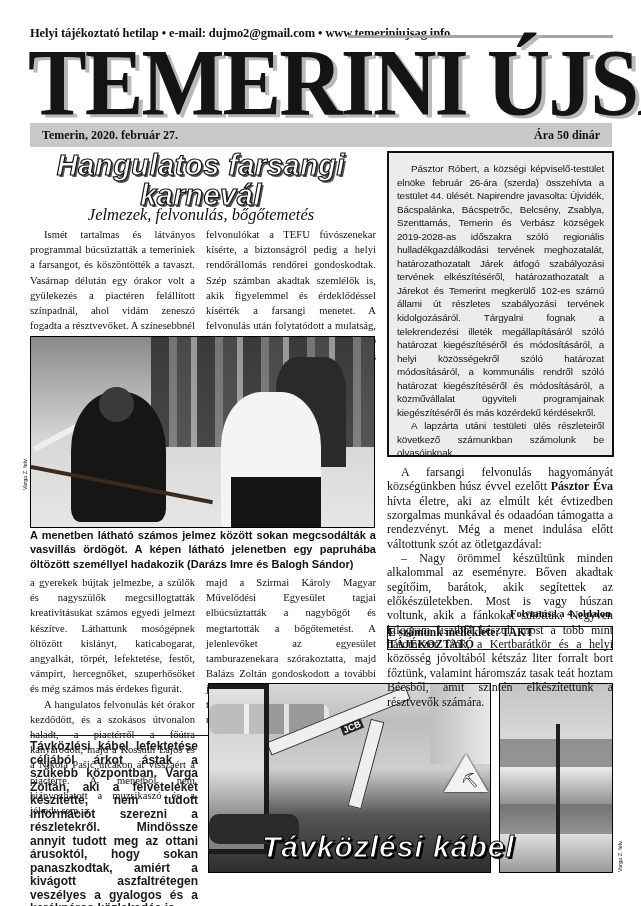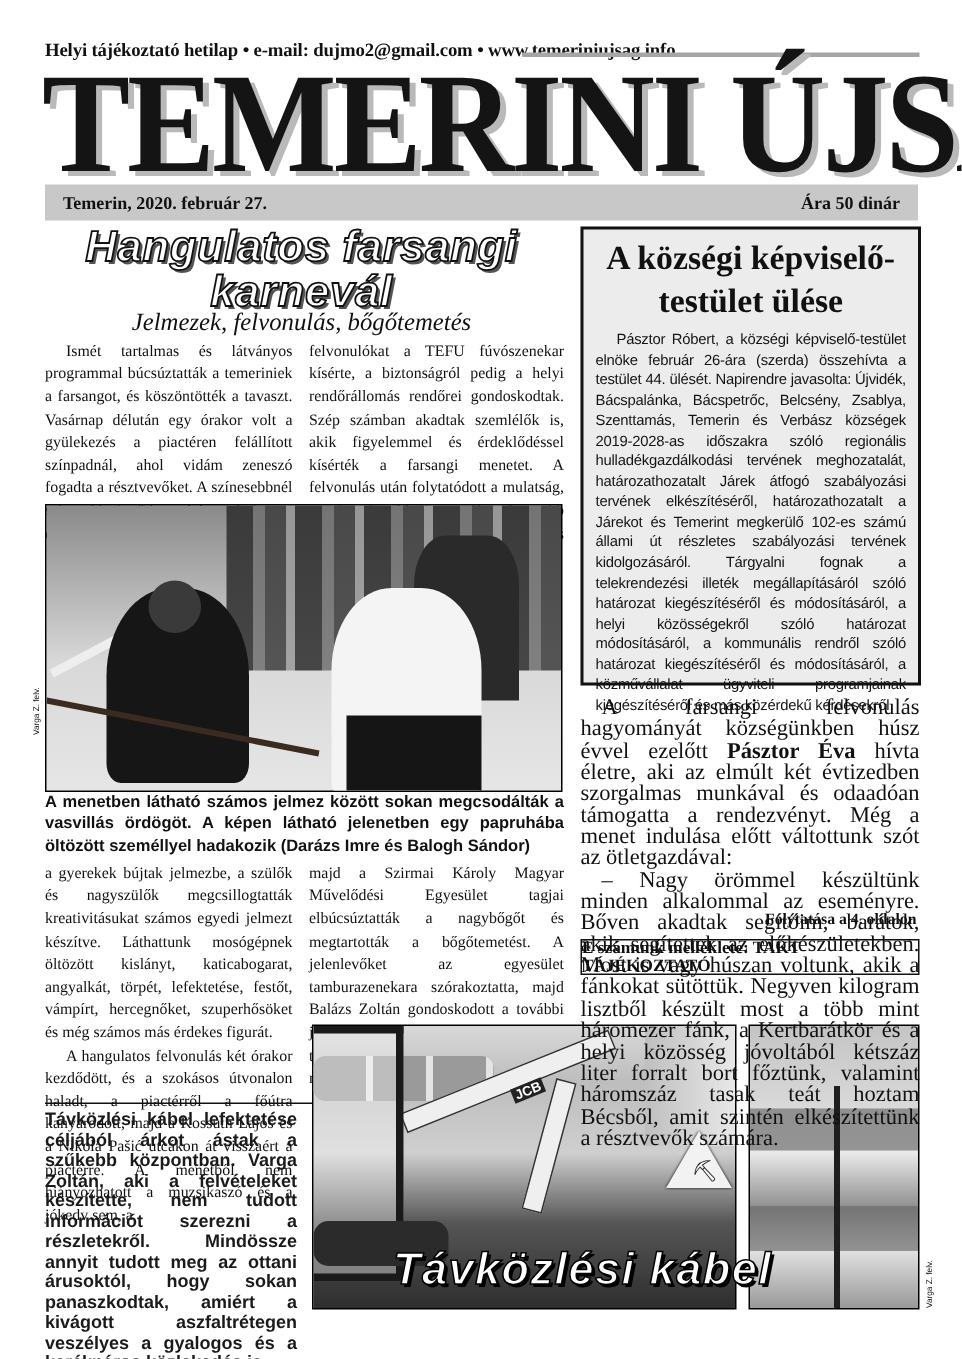--- a/index.html
+++ b/index.html
@@ -61,21 +61,21 @@
   #photo3 .shade2 { position: absolute; left: 0; top: 120px; width: 114px; height: 30px; background: #6a6a6a; opacity: 0.65; }
   #photo23-credit { left: 617px; top: 872px; font-family: "Liberation Sans", sans-serif; font-size: 5.5px; transform: rotate(-90deg); transform-origin: left top; white-space: nowrap; }
   #cable-title { left: 262px; top: 830px; font-family: "Liberation Sans", sans-serif; font-weight: 900; font-style: italic; font-size: 30px; color: #ffffff; -webkit-text-stroke: 1px #000; text-shadow: 2px 2px 0 #000; letter-spacing: 1px; white-space: nowrap; }
 
   
   #council-box { left: 387px; top: 151px; width: 227px; height: 306px; border: 2px solid #111; background: #ececec; padding: 4px 8px 0 8px; }
   #council-title { font-family: "Liberation Serif", serif; font-weight: bold; font-size: 22.5px; line-height: 29px; text-align: center; color: #111; }
   #council-text { margin-top: 5px; font-family: "Liberation Sans", sans-serif; font-size: 9.9px; line-height: 13.55px; text-align: justify; color: #141414; letter-spacing: -0.15px; }
   #council-text p { text-indent: 14px; }
 
-  #interview { left: 387px; top: 465px; width: 226px; font-size: 15px; line-height: 14.35px; }
+  #interview { left: 387px; top: 465px; width: 226px; font-size: 12px; line-height: 14.35px; }
   #continued { left: 387px; top: 608px; width: 224px; text-align: right; font-family: Liberation Serif, serif; font-weight: bold; font-size: 10.5px; }
   #supplement { left: 387px; top: 626px; width: 226px; height: 24px; border: 1.5px solid #111; display: flex; align-items: center; justify-content: center; font-family: "Liberation Serif", serif; font-weight: bold; font-size: 11.5px; }
 </style>
 </head>
 <body>
 
 <div id="tagline" class="abs">Helyi tájékoztató hetilap • e-mail: dujmo2@gmail.com • www.temeriniujsag.info</div>
 <div id="tagline-rule" class="abs"></div>
 <div id="masthead" class="abs">TEMERINI ÚJSÁG</div>
 <div id="infobar" class="abs">
@@ -131,23 +131,23 @@
 </div>
 <div id="photo3" class="abs">
   <div class="shade"></div>
   <div class="shade2"></div>
   <div class="line"></div>
 </div>
 <div id="photo23-credit" class="abs">Varga Z. felv.</div>
 <div id="cable-title" class="abs">Távközlési kábel</div>
 
 <div id="council-box" class="abs">
-  <div id="council-title">A községi képviselő-testület ülése</div>
   <div id="council-text">
     <p>Pásztor Róbert, a községi képviselő-testület elnöke február 26-ára (szerda) összehívta a testület 44. ülését. Napirendre javasolta: Újvidék, Bácspalánka, Bácspetrőc, Belcsény, Zsablya, Szenttamás, Temerin és Verbász községek 2019-2028-as időszakra szóló regionális hulladékgazdálkodási tervének meghozatalát, határozathozatalt Járek átfogó szabályozási tervének elkészítéséről, határozathozatalt a Járekot és Temerint megkerülő 102-es számú állami út részletes szabályozási tervének kidolgozásáról. Tárgyalni fognak a telekrendezési illeték megállapításáról szóló határozat kiegészítéséről és módosításáról, a helyi közösségekről szóló határozat módosításáról, a kommunális rendről szóló határozat kiegészítéséről és módosításáról, a közművállalat ügyviteli programjainak kiegészítéséről és más közérdekű kérdésekről.</p>
+    <p>A lapzárta utáni testületi ülés részleteiről következő számunkban számolunk be olvasóinknak.</p>
   </div>
 </div>
 
 <div id="interview" class="abs col">
   <p><span>A farsangi felvonulás hagyományát községünkben húsz évvel ezelőtt </span><b>Pásztor Éva</b><span> hívta életre, aki az elmúlt két évtizedben szorgalmas munkával és odaadóan támogatta a rendezvényt. Még a menet indulása előtt váltottunk szót az ötletgazdával:</span></p>
   <p>– Nagy örömmel készültünk minden alkalommal az eseményre. Bőven akadtak segítőim, barátok, akik segítettek az előkészületekben. Most is vagy húszan voltunk, akik a fánkokat sütöttük. Negyven kilogram lisztből készült most a több mint háromezer fánk, a Kertbarátkör és a helyi közösség jóvoltából kétszáz liter forralt bort főztünk, valamint háromszáz tasak teát hoztam Bécsből, amit szintén elkészítettünk a résztvevők számára.</p>
 </div>
 <div id="continued" class="abs">Folytatása a 4. oldalon</div>
 <div id="supplement" class="abs">E számunk melléklete: TAKT TÁJÉKOZTATÓ</div>
 

